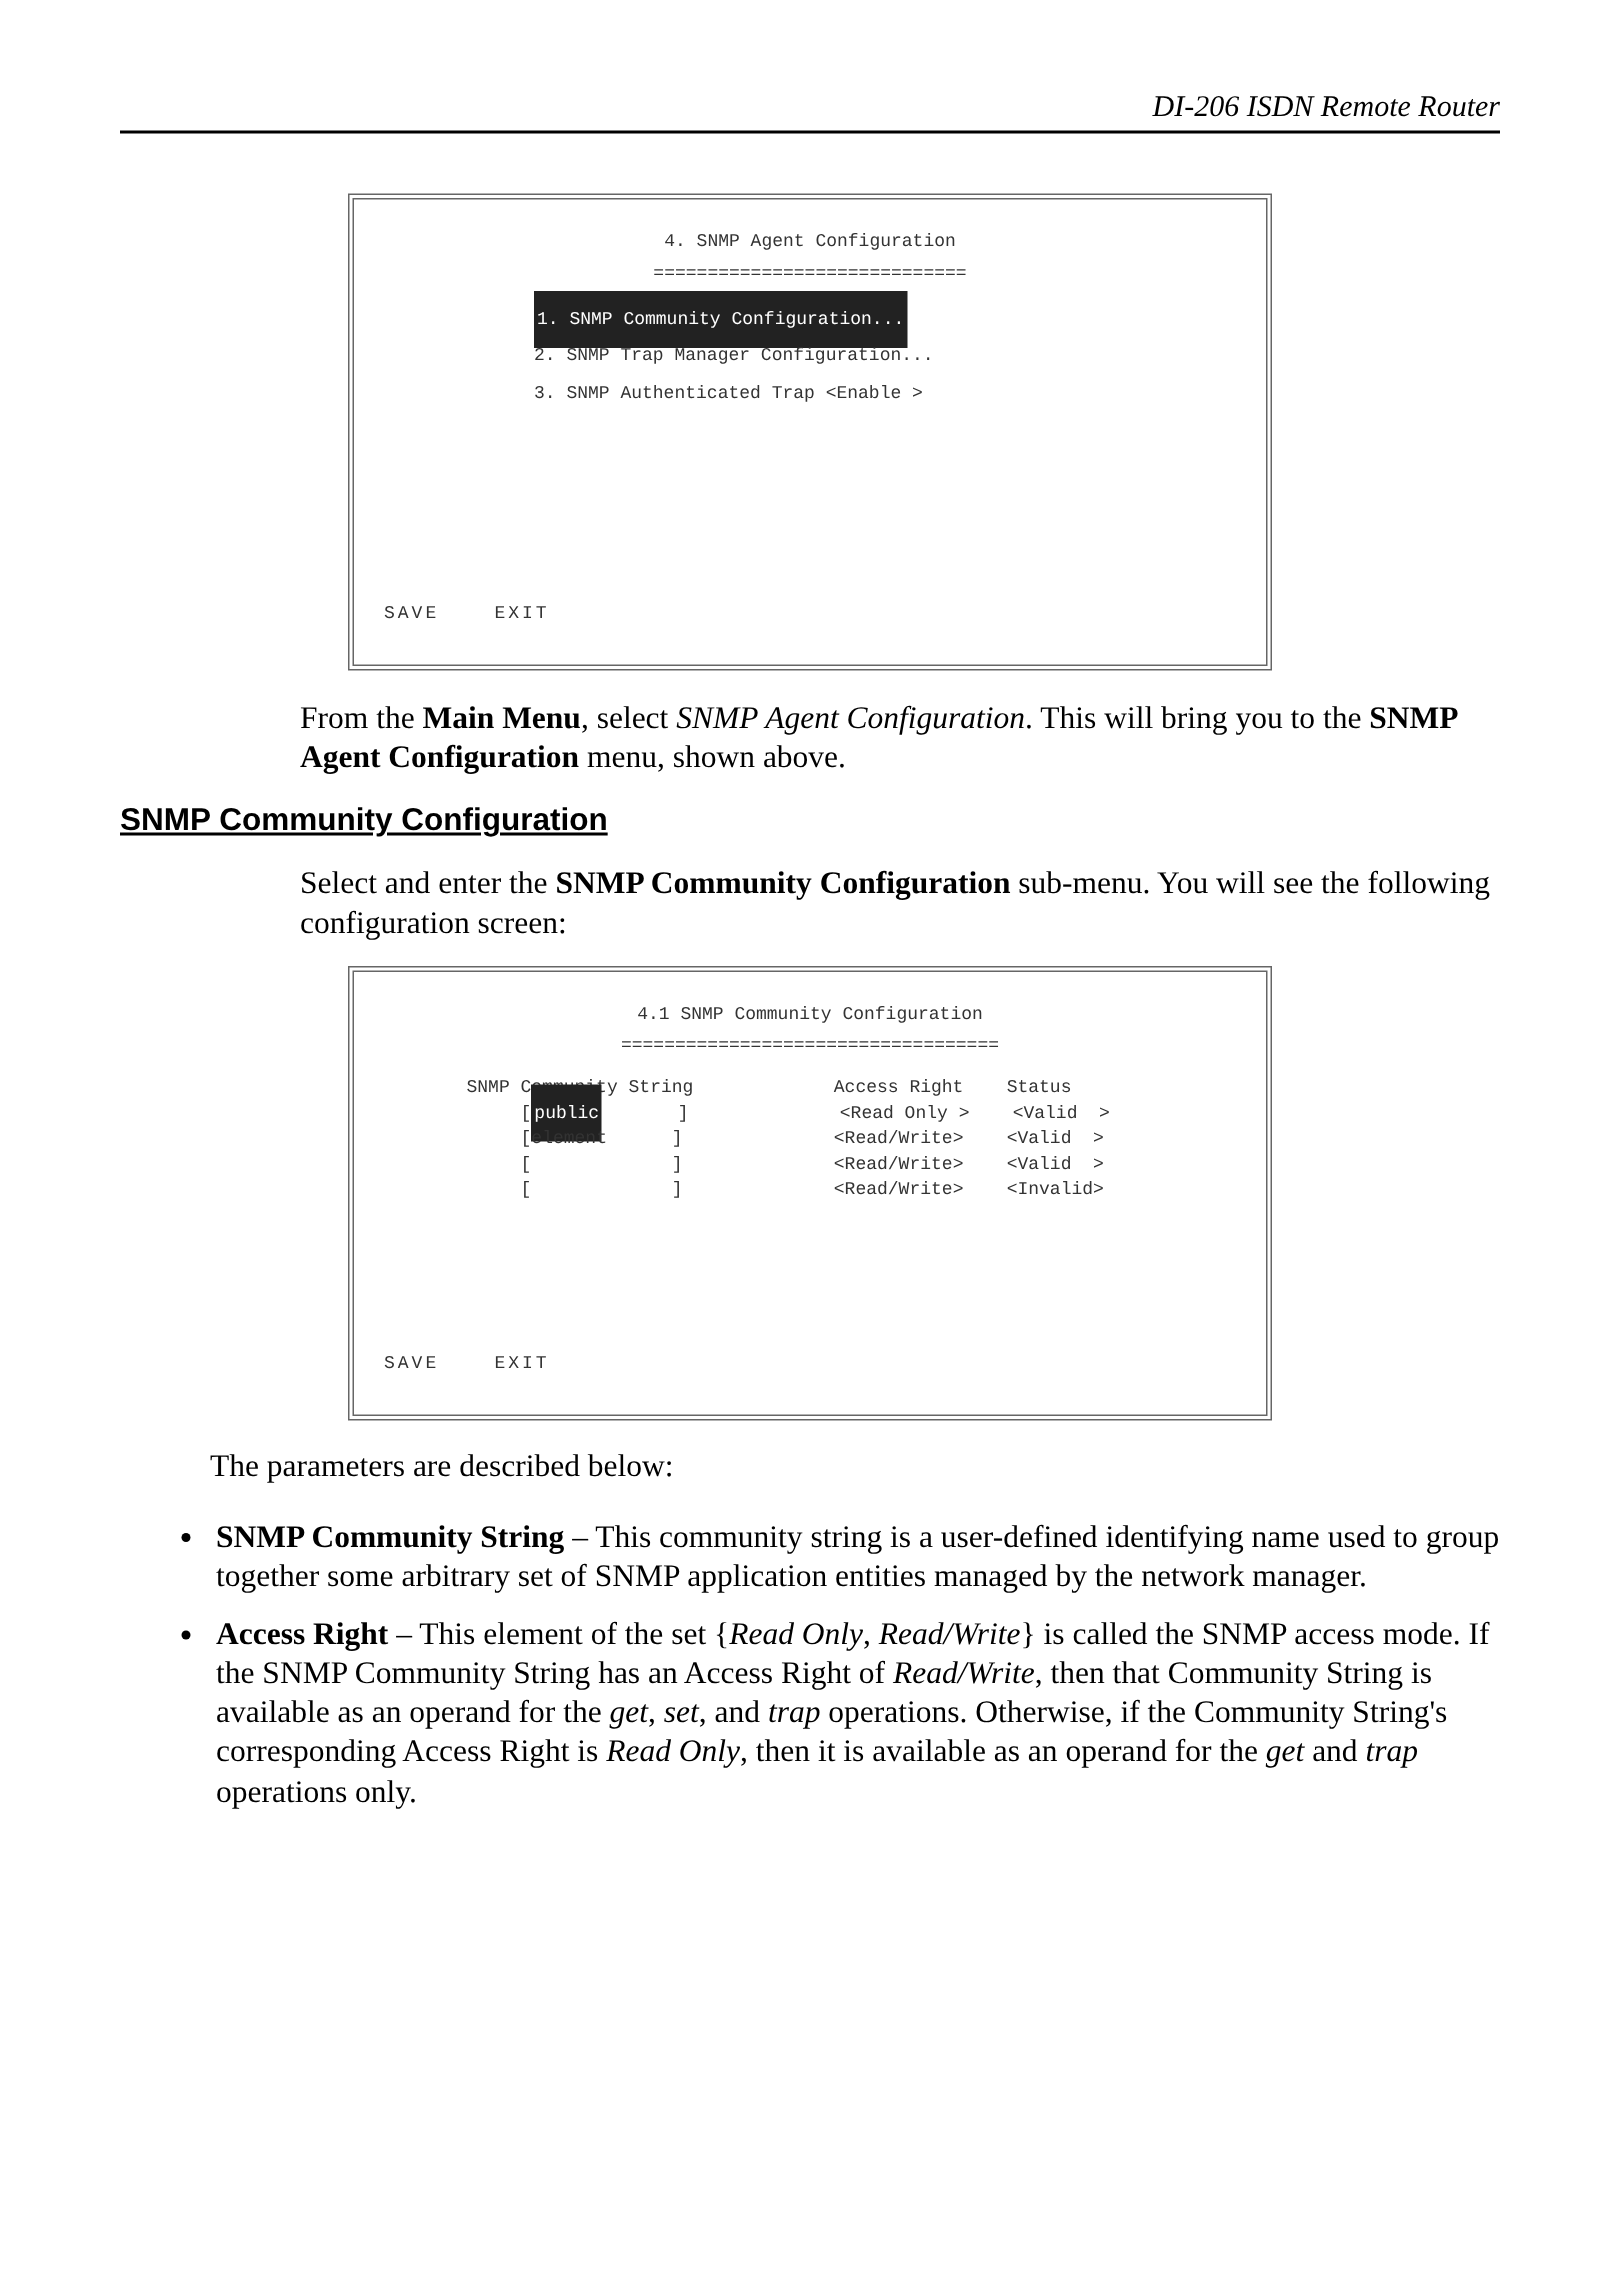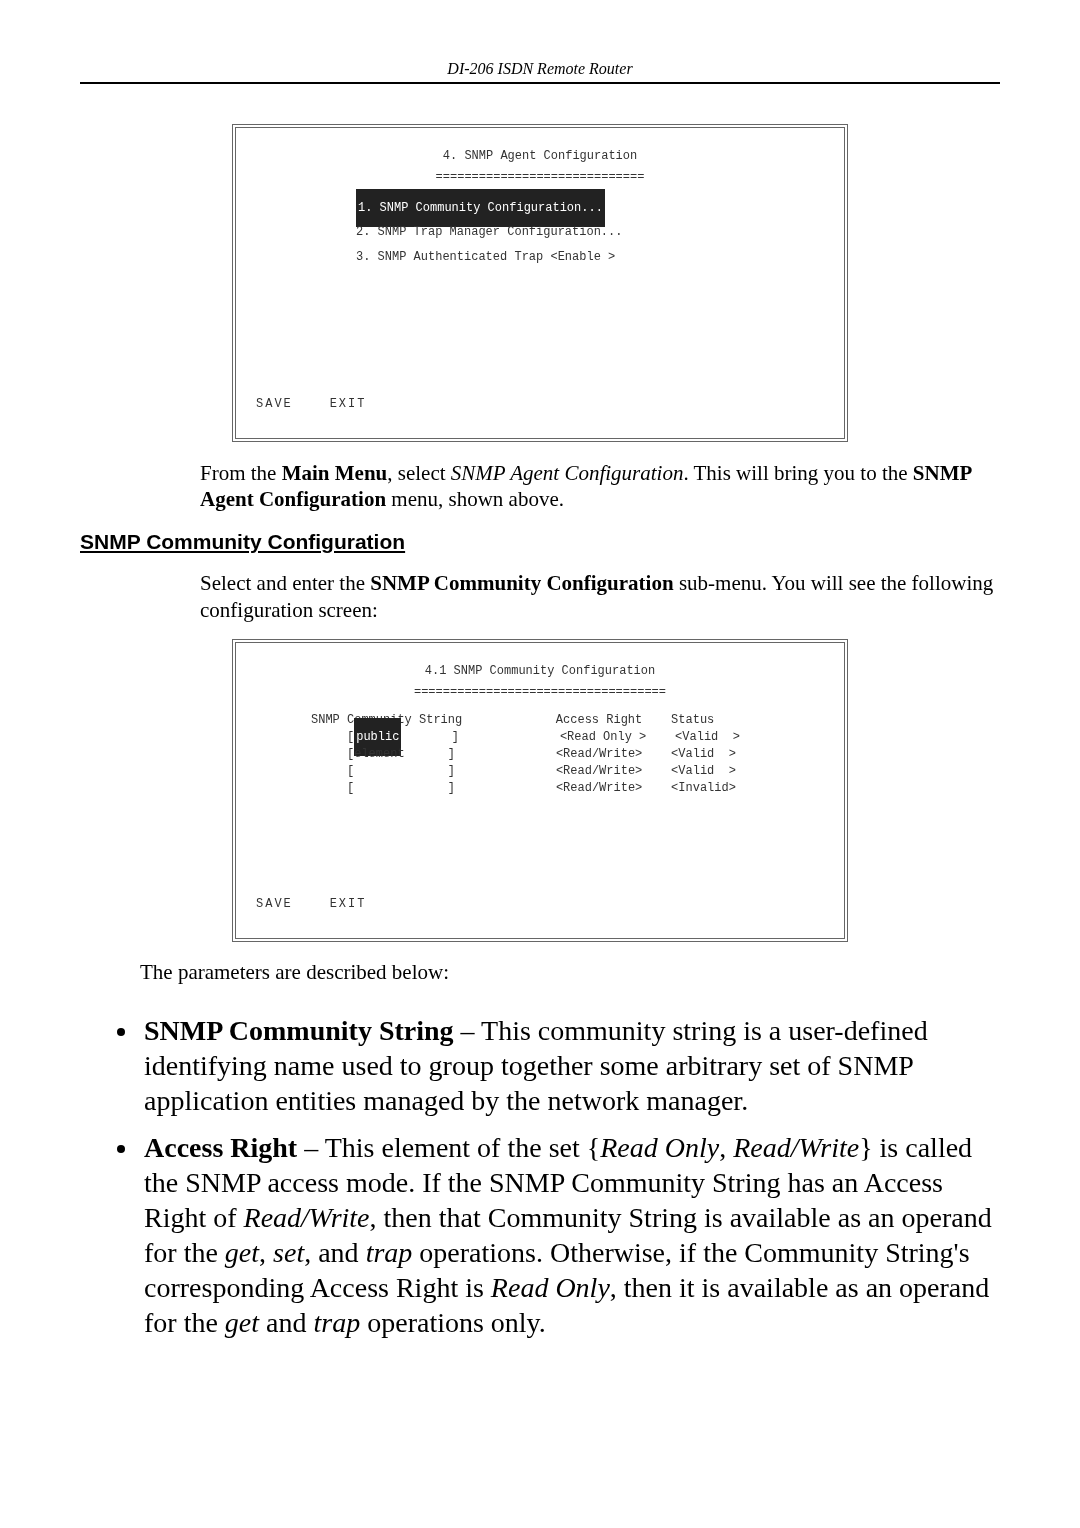--- a/index.html
+++ b/index.html
@@ -8,23 +8,23 @@
     background: #fff;
     font-family: "Times New Roman", Times, serif;
     color: #000;
     width: 1080px;
   }
   .page {
     padding: 60px 80px 40px 80px;
     box-sizing: border-box;
   }
   .header-right {
-    text-align: center;
+    text-align: right;
     font-style: italic;
-    font-size: 16px;
+    font-size: 20px;
     border-bottom: 2px solid #000;
     padding-bottom: 4px;
     margin-bottom: 40px;
   }
   .terminal {
     width: 616px;
     margin: 0 auto 18px auto;
     border: 4px double #666;
     background: #fff;
     padding: 20px 20px 15px 20px;
@@ -58,21 +58,21 @@
     text-align: left;
   }
   .section-head {
     font-family: Arial, Helvetica, sans-serif;
     font-weight: bold;
     font-size: 21px;
     text-decoration: underline;
     margin: 18px 0 16px 0;
   }
   .bullets {
-    font-size: 28px;
+    font-size: 21px;
     line-height: 1.25;
     margin-left: 60px;
     padding: 0;
     list-style-type: disc;
   }
   .bullets li { margin-bottom: 12px; padding-left: 4px; }
   .plain-para {
     font-size: 21px;
     margin: 12px 0 8px 60px;
   }

